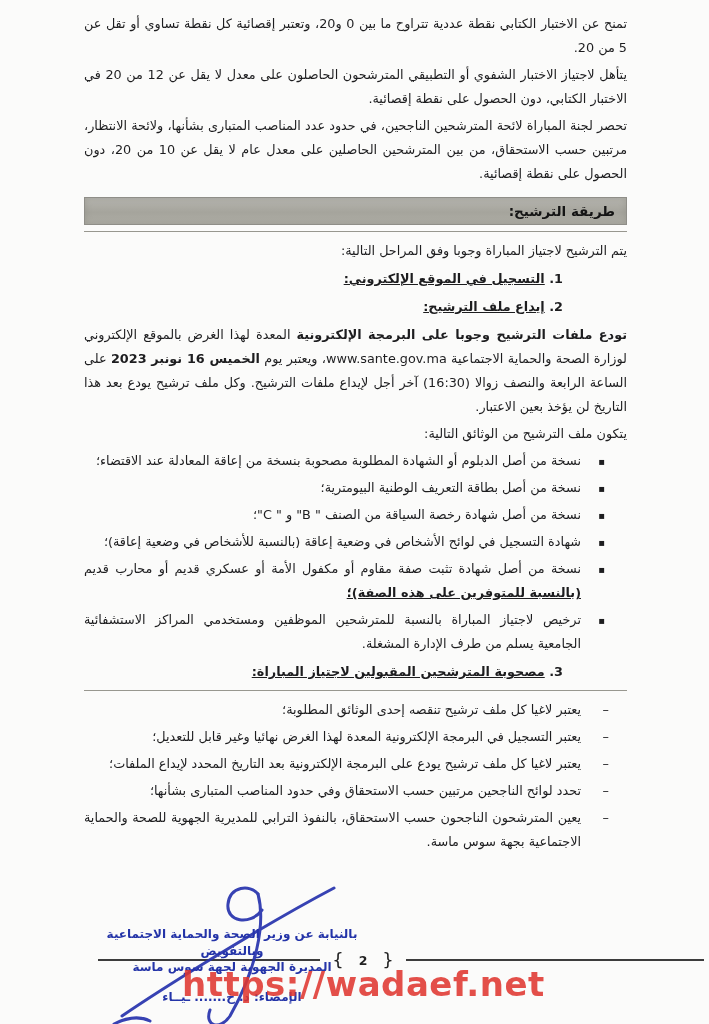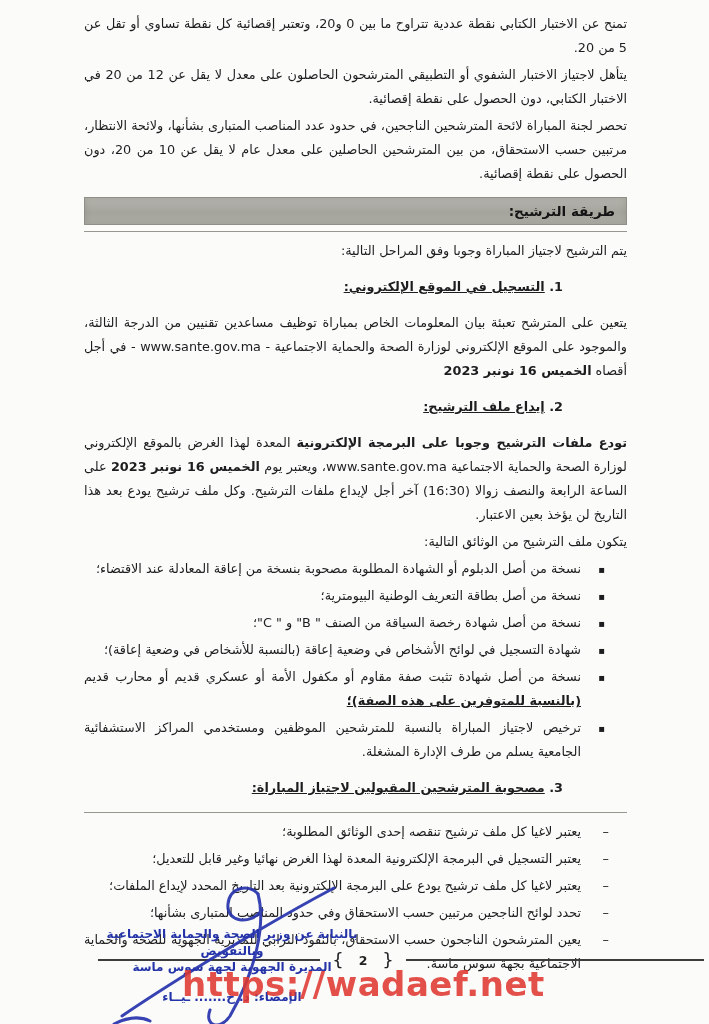--- a/index.html
+++ b/index.html
@@ -15,21 +15,21 @@
   .para{margin:0 0 3px;}
   .b{font-weight:700;}
   .u{text-decoration:underline;}
   .bar{
     height:26px;margin:11px 0 3px;display:flex;align-items:center;
     background:linear-gradient(180deg,#b6b5af 0%,#a5a49c 55%,#aeada5 100%);
     border:1px solid #8f8e88;box-shadow:inset 0 0 6px rgba(120,120,110,.35);
   }
   .bar-title{font-weight:700;font-size:13.5px;color:#141414;padding-right:11px;}
   .bar-rule{height:1px;background:#98978f;margin:6px 0 7px;}
-  .hnum{padding-right:64px;margin:12px 0;font-weight:700;}
+  .hnum{padding-right:64px;margin:4px 0;font-weight:700;}
   .ht{text-decoration:underline;}
   .li{position:relative;padding-right:46px;margin:3px 0;}
   .li .marker{position:absolute;right:22px;top:0;}
   .sq .marker{font-size:10px;top:1px;}
   .dash .marker{right:18px;}
   .footer{
     position:absolute;top:951px;left:98px;right:5px;
     display:flex;align-items:center;direction:ltr;z-index:2;
   }
   .seg{height:2px;background:#3c3c3c;}
@@ -58,21 +58,20 @@
   <div>
       <div class="para"><span>تمنح عن الاختبار الكتابي نقطة عددية تتراوح ما بين 0 و20، وتعتبر إقصائية كل نقطة تساوي أو تقل عن 5 من 20.</span></div>
       <div class="para"><span>يتأهل لاجتياز الاختبار الشفوي أو التطبيقي المترشحون الحاصلون على معدل لا يقل عن 12 من 20 في الاختبار الكتابي، دون الحصول على نقطة إقصائية.</span></div>
       <div class="para"><span>تحصر لجنة المباراة لائحة المترشحين الناجحين، في حدود عدد المناصب المتبارى بشأنها، ولائحة الانتظار، مرتبين حسب الاستحقاق، من بين المترشحين الحاصلين على معدل عام لا يقل عن 10 من 20، دون الحصول على نقطة إقصائية.</span></div>
       <div class="bar">
         <span class="bar-title">طريقة الترشيح:</span>
       </div>
       <div class="bar-rule"></div>
       <div class="para"><span>يتم الترشيح لاجتياز المباراة وجوبا وفق المراحل التالية:</span></div>
       <div class="hnum"><span>1. </span><span class="ht">التسجيل في الموقع الإلكتروني:</span></div>
-      <div class="para"><span>يتعين على المترشح تعبئة بيان المعلومات الخاص بمباراة توظيف مساعدين تقنيين من الدرجة الثالثة، والموجود على الموقع الإلكتروني لوزارة الصحة والحماية الاجتماعية - www.sante.gov.ma - في أجل أقصاه </span><span class="b">الخميس 16 نونبر 2023</span></div>
       <div class="hnum"><span>2. </span><span class="ht">إيداع ملف الترشيح:</span></div>
       <div class="para"><span class="b">تودع ملفات الترشيح وجوبا على البرمجة الإلكترونية</span><span> المعدة لهذا الغرض بالموقع الإلكتروني لوزارة الصحة والحماية الاجتماعية www.sante.gov.ma، ويعتبر يوم </span><span class="b">الخميس 16 نونبر 2023</span><span> على الساعة الرابعة والنصف زوالا (16:30) آخر أجل لإيداع ملفات الترشيح. وكل ملف ترشيح يودع بعد هذا التاريخ لن يؤخذ بعين الاعتبار.</span></div>
       <div class="para"><span>يتكون ملف الترشيح من الوثائق التالية:</span></div>
       <div class="li sq"><span class="marker">▪</span><span class="li-body"><span>نسخة من أصل الدبلوم أو الشهادة المطلوبة مصحوبة بنسخة من إعاقة المعادلة عند الاقتضاء؛</span></span></div>
       <div class="li sq"><span class="marker">▪</span><span class="li-body"><span>نسخة من أصل بطاقة التعريف الوطنية البيومترية؛</span></span></div>
       <div class="li sq"><span class="marker">▪</span><span class="li-body"><span>نسخة من أصل شهادة رخصة السياقة من الصنف " B" و " C"؛</span></span></div>
       <div class="li sq"><span class="marker">▪</span><span class="li-body"><span>شهادة التسجيل في لوائح الأشخاص في وضعية إعاقة (بالنسبة للأشخاص في وضعية إعاقة)؛</span></span></div>
       <div class="li sq"><span class="marker">▪</span><span class="li-body"><span>نسخة من أصل شهادة تثبت صفة مقاوم أو مكفول الأمة أو عسكري قديم أو محارب قديم </span><span class="b u">(بالنسبة للمتوفرين على هذه الصفة)؛</span></span></div>
       <div class="li sq"><span class="marker">▪</span><span class="li-body"><span>ترخيص لاجتياز المباراة بالنسبة للمترشحين الموظفين ومستخدمي المراكز الاستشفائية الجامعية يسلم من طرف الإدارة المشغلة.</span></span></div>
       <div class="hnum"><span>3. </span><span class="ht">مصحوبة المترشحين المقبولين لاجتياز المباراة:</span></div>

